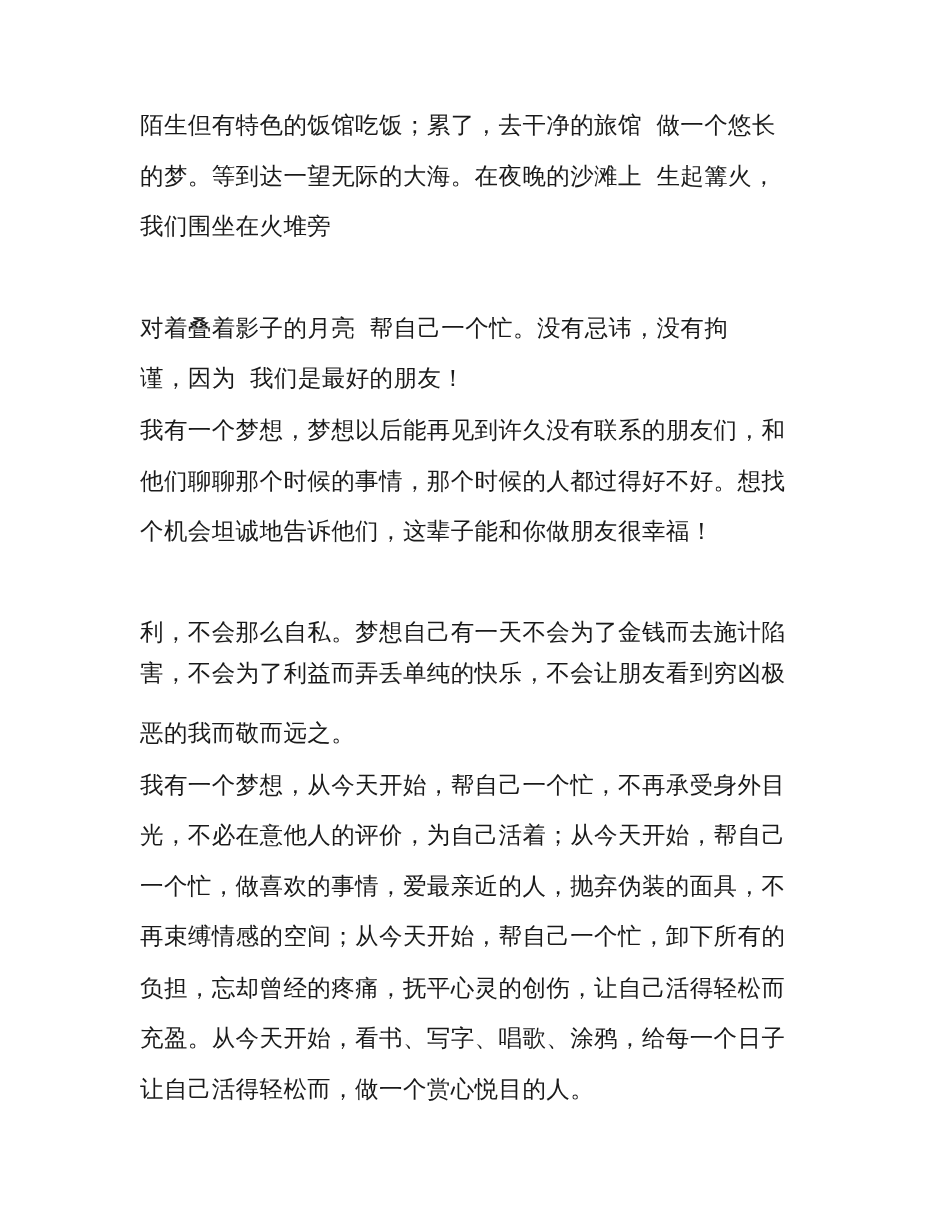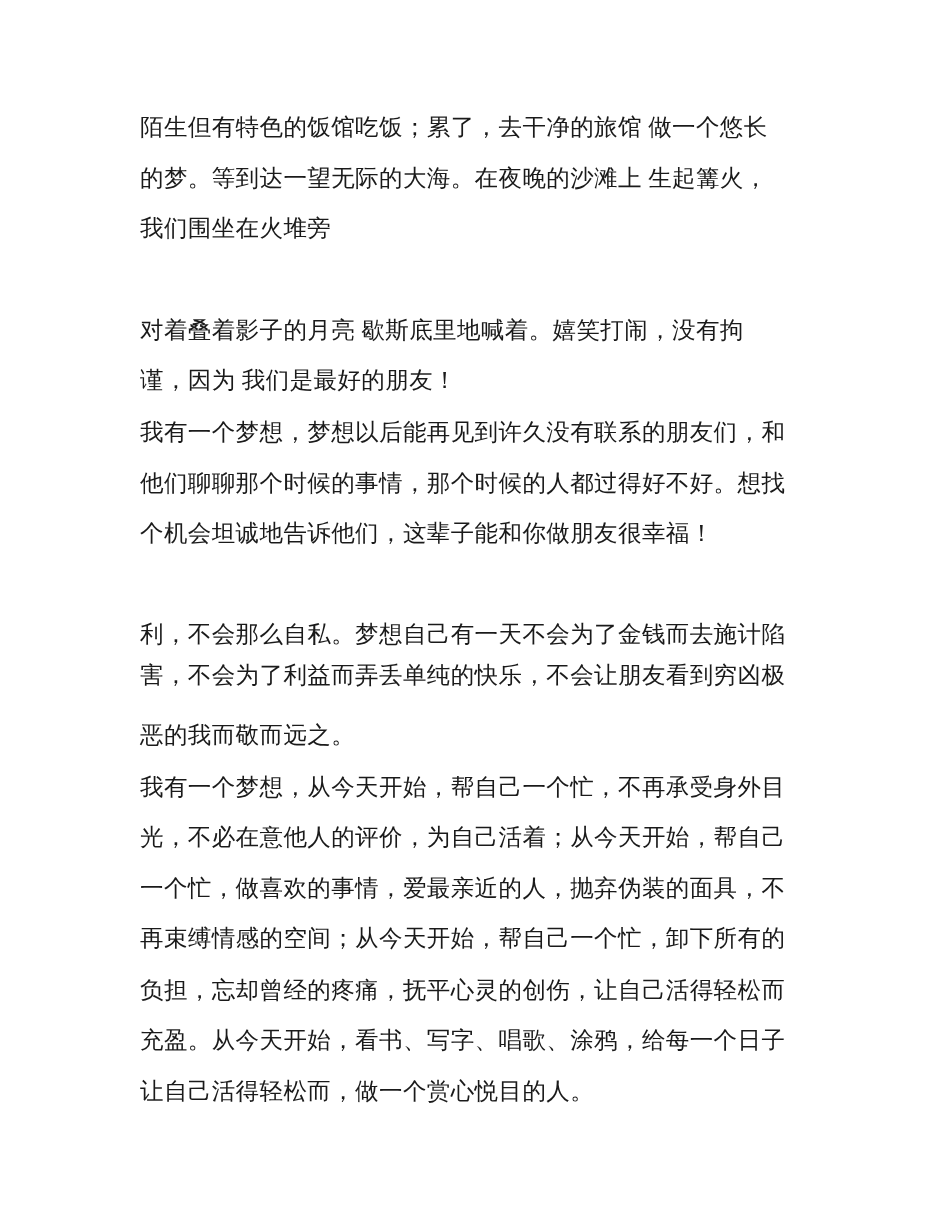--- a/index.html
+++ b/index.html
@@ -1,37 +1,37 @@
 <!DOCTYPE html>
 <html><head>
 <meta charset="utf-8">
 <style>
   html, body { margin: 0; padding: 0; background: #ffffff; }
   body { width: 950px; height: 1229px; position: relative; overflow: hidden; }
   .page { position: absolute; left: 0; top: 0; width: 950px; height: 1229px; background: #ffffff; }
   .line {
     position: absolute;
     left: 140px;
-    font-family: Liberation Serif, serif;
+    font-family: Liberation Mono, monospace;
     font-size: 23.5px;
     line-height: 30px;
     color: #1a1a1a;
     white-space: nowrap;
     letter-spacing: 0.4px;
     text-align: right;
   }
 </style>
 </head>
 <body>
 
 <div class="page">
   <div class="line" style="top:112px">陌生但有特色的饭馆吃饭；累了，去干净的旅馆 做一个悠长</div>
   <div class="line" style="top:213px">我们围坐在火堆旁</div>
   <div class="line" style="top:163px">的梦。等到达一望无际的大海。在夜晚的沙滩上 生起篝火，</div>
-  <div class="line" style="top:315px">对着叠着影子的月亮 歇斯底里地喊着。嬉笑打闹，没有拘</div>
+  <div class="line" style="top:315px">对着叠着影子的月亮 帮自己一个忙。没有忌讳，没有拘</div>
   <div class="line" style="top:365px">谨，因为 我们是最好的朋友！</div>
   <div class="line" style="top:417px">我有一个梦想，梦想以后能再见到许久没有联系的朋友们，和</div>
   <div class="line" style="top:468px">他们聊聊那个时候的事情，那个时候的人都过得好不好。想找</div>
   <div class="line" style="top:518px">个机会坦诚地告诉他们，这辈子能和你做朋友很幸福！</div>
   <div class="line" style="top:619px">利，不会那么自私。梦想自己有一天不会为了金钱而去施计陷</div>
   <div class="line" style="top:660px">害，不会为了利益而弄丢单纯的快乐，不会让朋友看到穷凶极</div>
   <div class="line" style="top:720px">恶的我而敬而远之。</div>
   <div class="line" style="top:772px">我有一个梦想，从今天开始，帮自己一个忙，不再承受身外目</div>
   <div class="line" style="top:822px">光，不必在意他人的评价，为自己活着；从今天开始，帮自己</div>
   <div class="line" style="top:873px">一个忙，做喜欢的事情，爱最亲近的人，抛弃伪装的面具，不</div>

